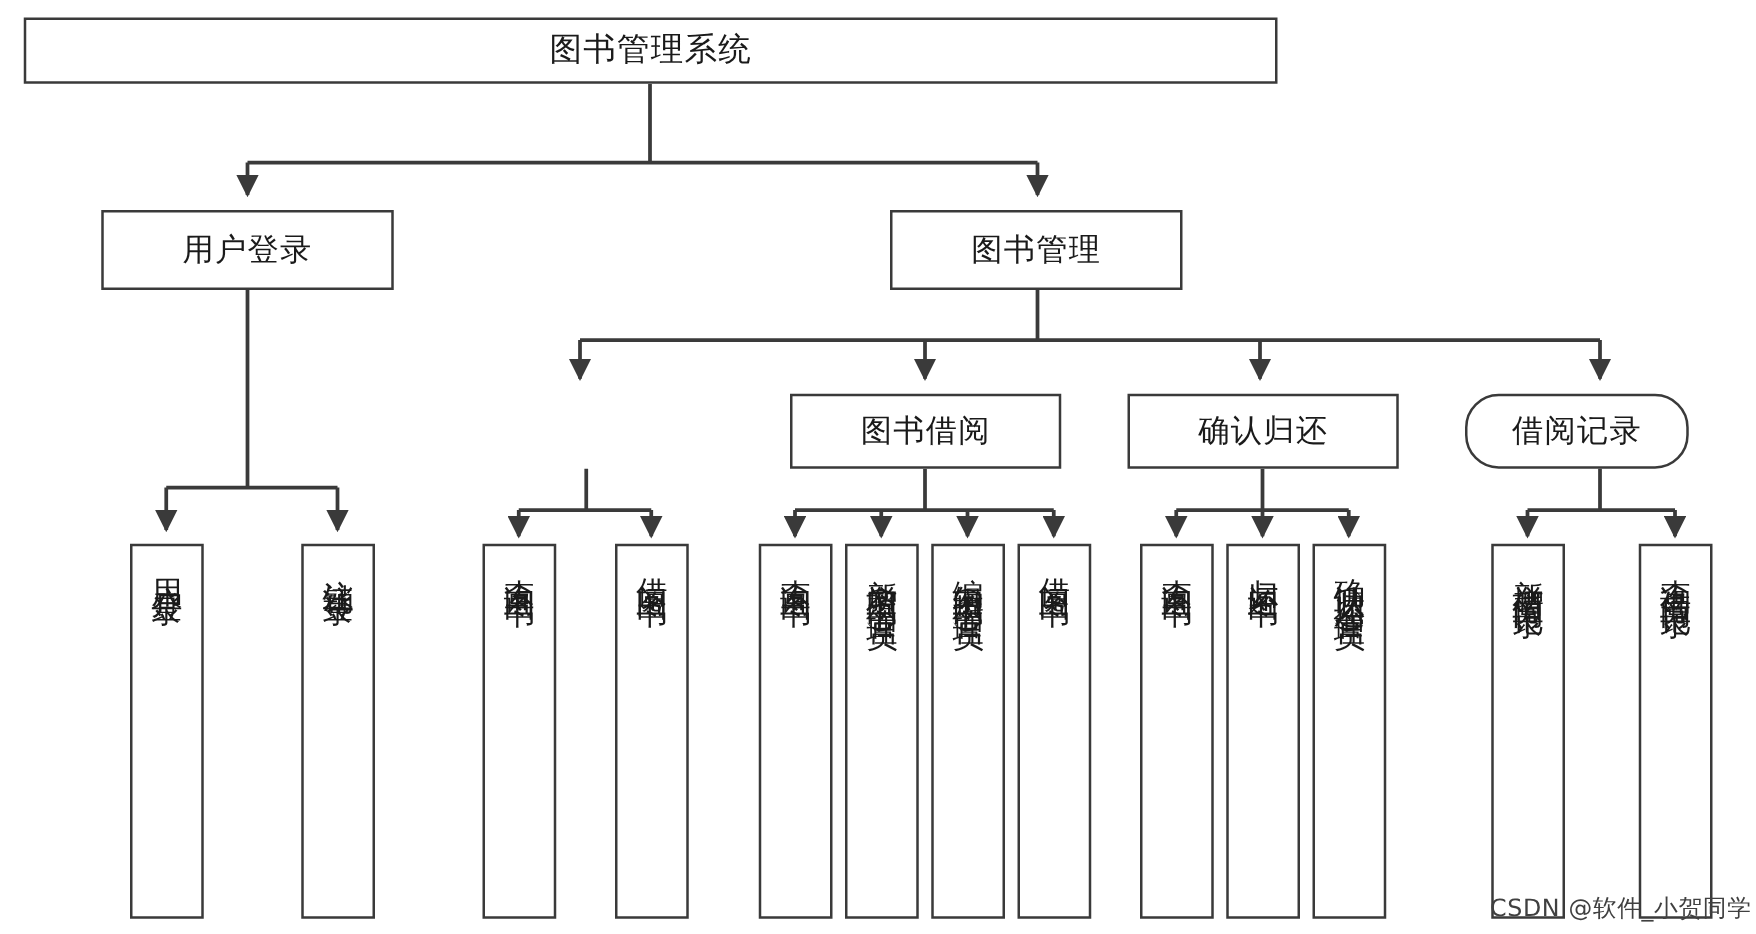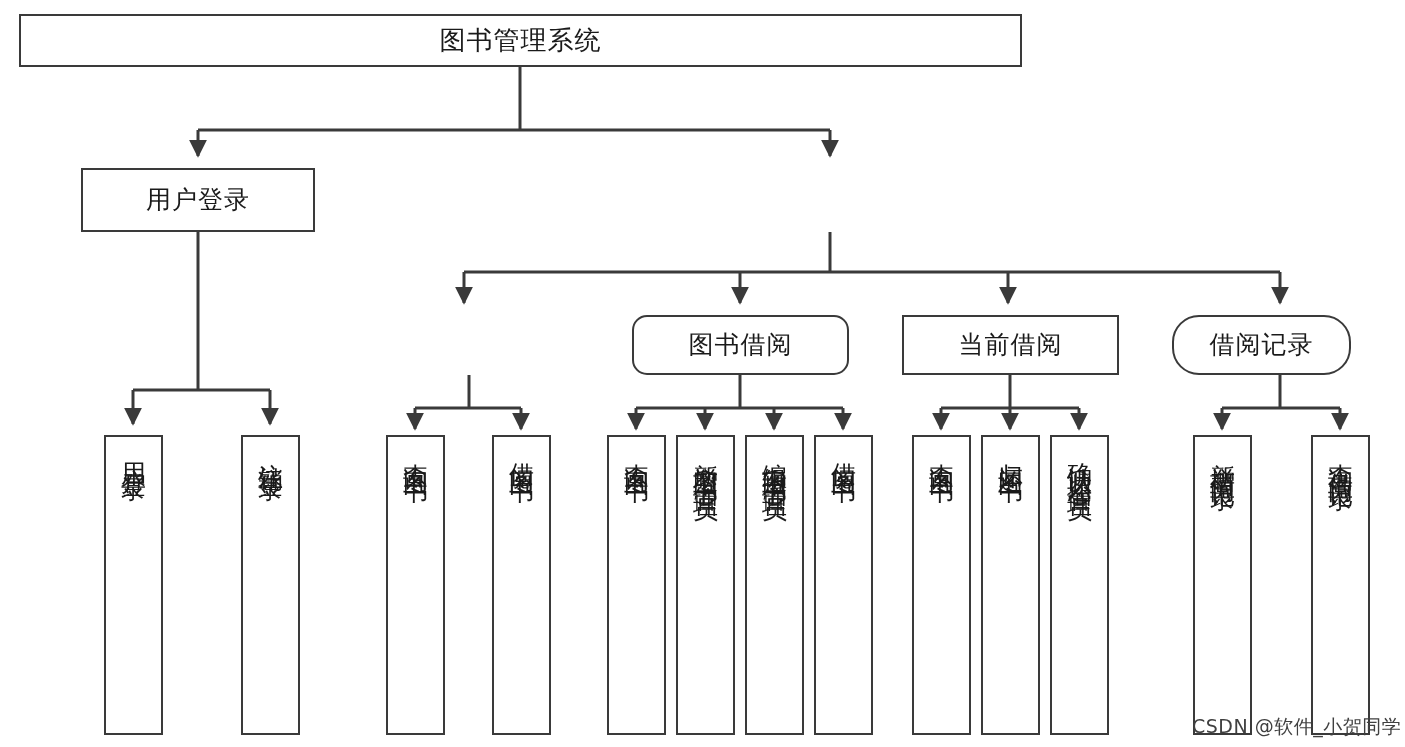--- a/index.html
+++ b/index.html
@@ -133,28 +133,31 @@
   </svg>
 
   <div class="node root horizontal" style="left:19px; top:14px; width:1003px; height:53px;">
     <span class="node-label">图书管理系统</span>
   </div>
 
   <div class="node horizontal" style="left:81px; top:168px; width:234px; height:64px;">
     <span class="node-label">用户登录</span>
   </div>
 
-
-
-  <div class="node horizontal" style="left:632px; top:315px; width:217px; height:60px;border-radius:15px;">
+  <div class="node horizontal" style="left:712px; top:168px; width:234px; height:64px;">
+    <span class="node-label">图书管理</span>
+  </div>
+
+
+  <div class="node horizontal" style="left:632px; top:315px; width:217px; height:60px;">
     <span class="node-label">图书借阅</span>
   </div>
 
   <div class="node horizontal" style="left:902px; top:315px; width:217px; height:60px;">
-    <span class="node-label">当前借阅</span>
+    <span class="node-label">确认归还</span>
   </div>
 
   <div class="node horizontal" style="left:1172px; top:315px; width:179px; height:60px;border-radius:27px;">
     <span class="node-label">借阅记录</span>
   </div>
 
   <div class="node vertical" style="left:104px; top:435px; width:59px; height:300px;">
     <span class="node-label">用户登录</span>
   </div>
 

